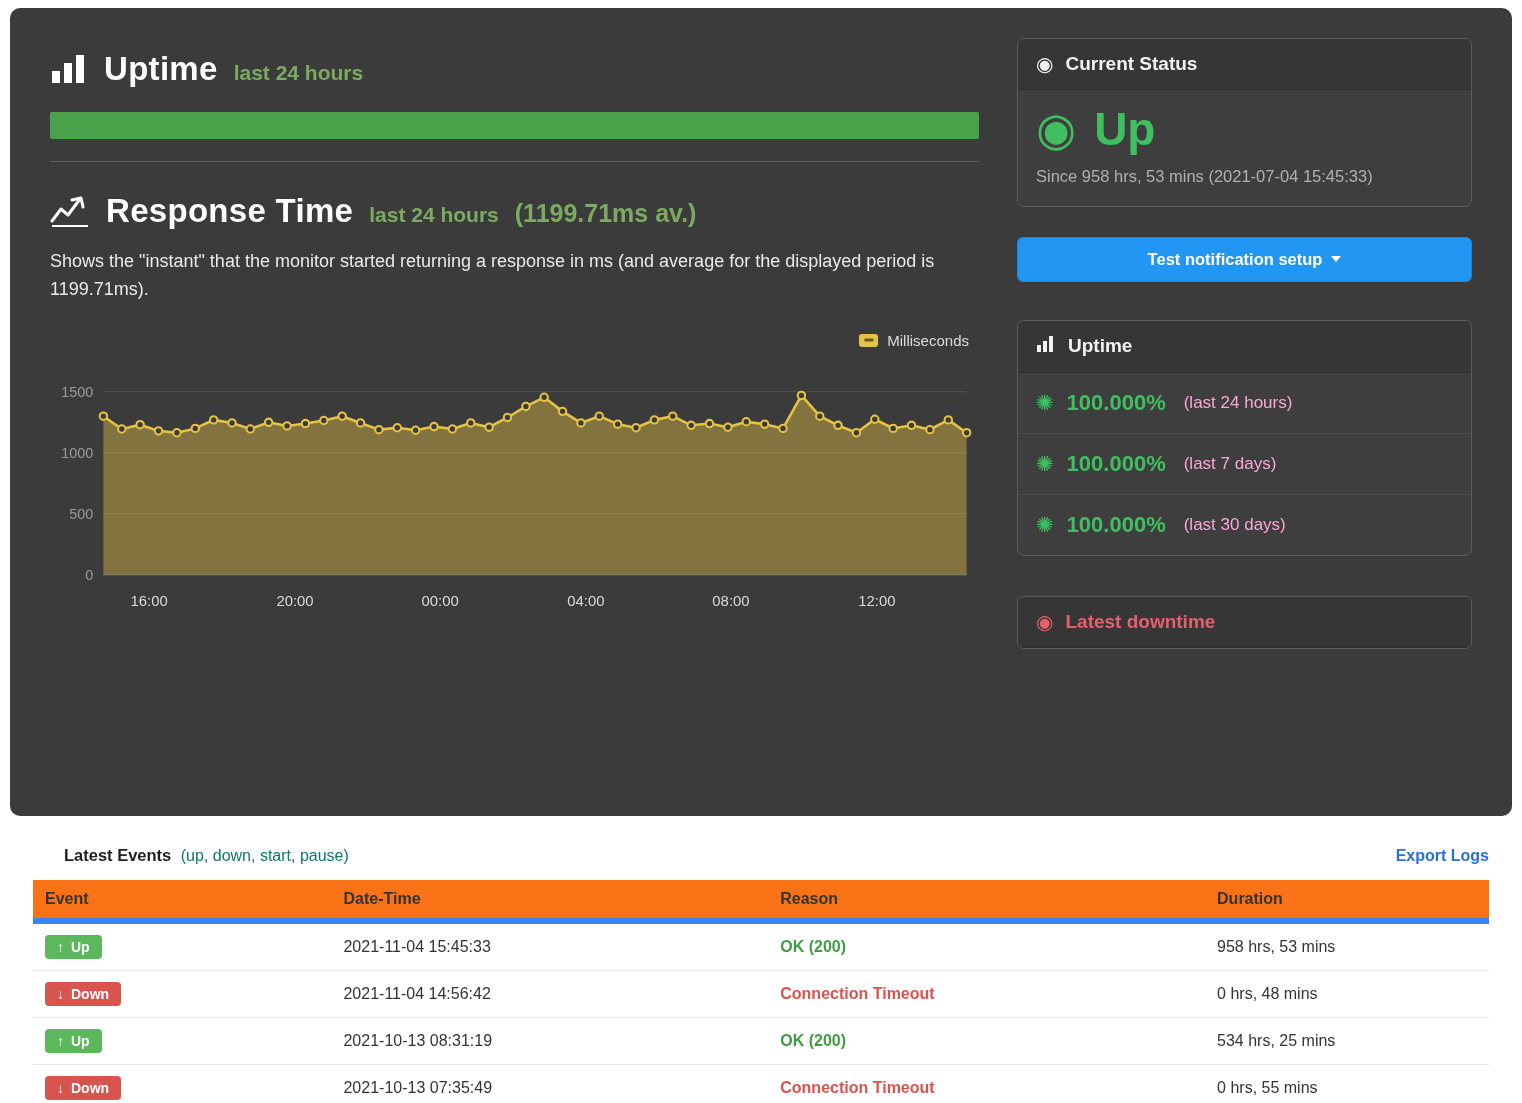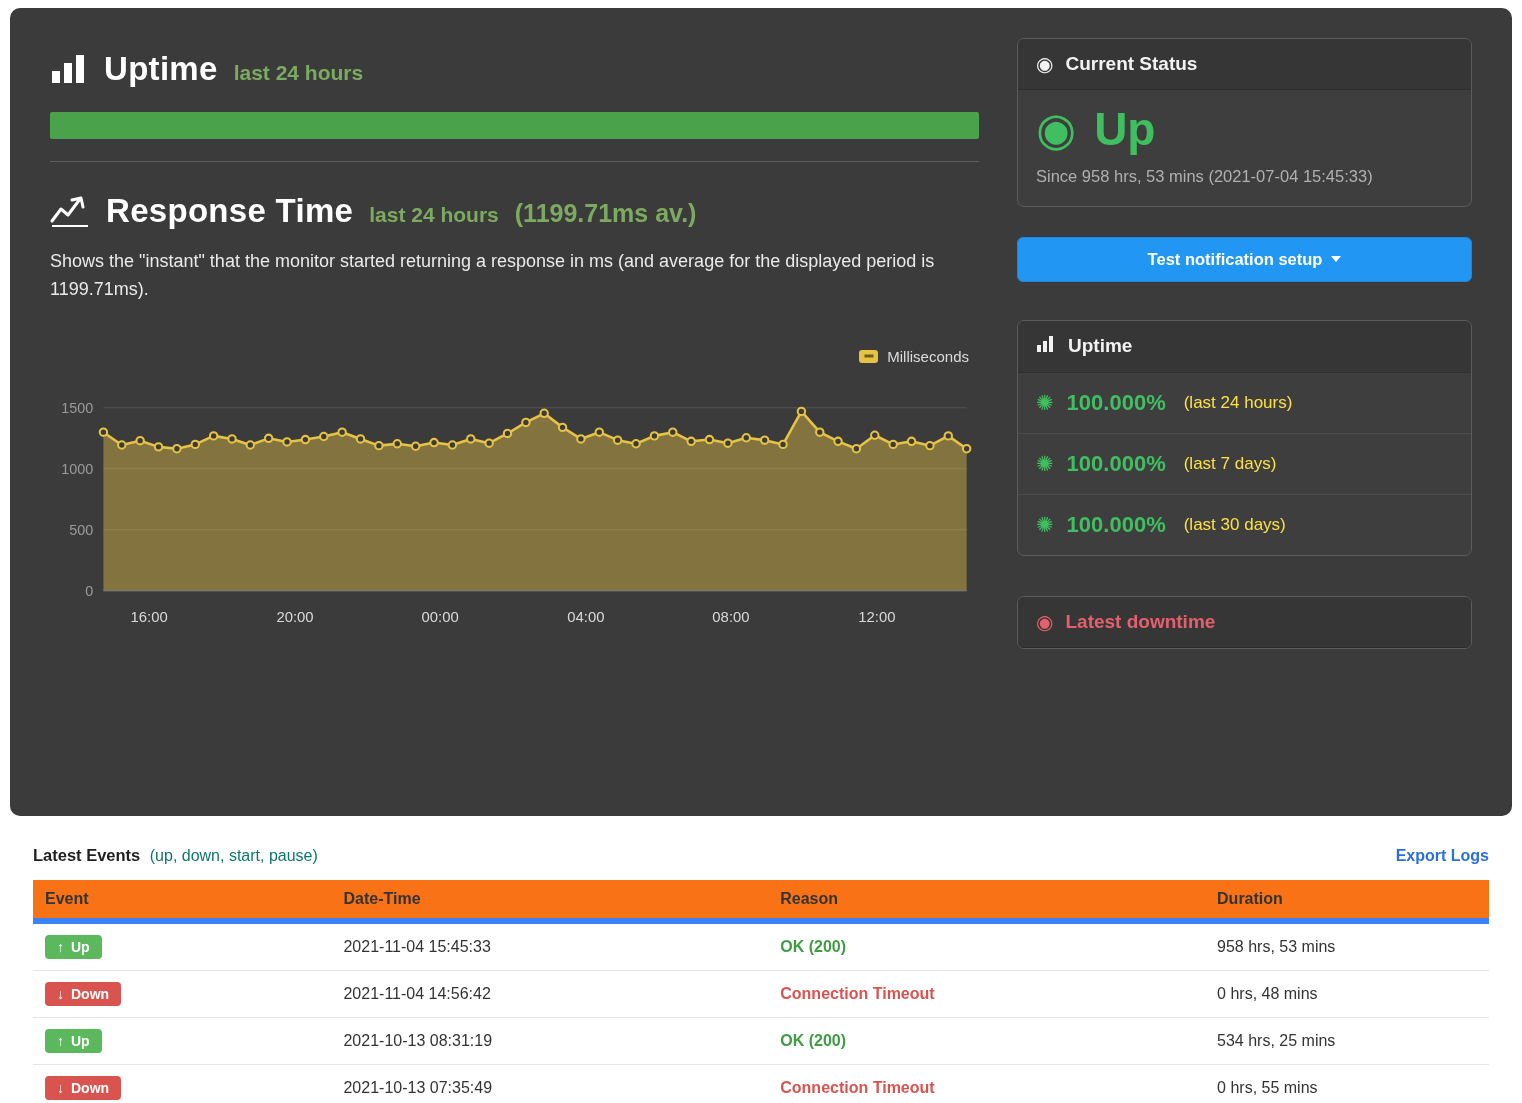--- a/index.html
+++ b/index.html
@@ -23,21 +23,21 @@
   .section-header .icon-wrap { align-self: center; display: flex; }
   .section-title { font-size: 33px; font-weight: bold; margin: 0; color: #fff; letter-spacing: .3px; }
   .sub-green { font-size: 21px; font-weight: bold; color: #7caa60; }
   .avg-green  { font-size: 25px; font-weight: bold; color: #7caa60; }
 
   .uptime-bar { height: 27px; background: #4aa34a; border-radius: 2px; margin-top: 24px; }
   hr.divider { border: none; border-top: 1px solid #5f5f5f; margin: 22px 0 30px 0; }
 
   .desc { font-size: 18px; line-height: 1.55; color: #eaeaea; margin: 18px 0 0 0; max-width: 950px; }
 
-  .chart-wrap { margin-top: 44px; text-align: right; }
+  .chart-wrap { margin-top: 28px; text-align: right; }
   .legend { display: flex; justify-content: flex-end; align-items: center; gap: 9px;
             color: #dcdcdc; font-size: 15px; margin-bottom: 2px; padding-right: 10px; }
   .legend-swatch { width: 19px; height: 13px; background: #e6c344; border-radius: 3px;
                    position: relative; display: inline-block; }
   .legend-swatch::after { content: ""; position: absolute; left: 50%; top: 50%;
                    transform: translate(-50%,-50%); width: 9px; height: 3px; background: #6b5d1e; }
   .chart-svg { width: 100%; height: auto; display: block; }
 
   
   .sidebar { width: 455px; flex: none; display: flex; flex-direction: column; }
@@ -60,29 +60,29 @@
     font-family: inherit; padding: 12px 10px; cursor: pointer;
     display: flex; align-items: center; justify-content: center; gap: 9px; }
   .caret-down { width: 0; height: 0; border-left: 5px solid transparent;
     border-right: 5px solid transparent; border-top: 6px solid #fff; display: inline-block; }
 
   .uptime-row { display: flex; align-items: center; gap: 13px;
     padding: 17px 18px; border-bottom: 1px solid #4c4c4c; }
   .uptime-row:last-child { border-bottom: none; }
   .starburst { color: #3fbf5f; font-size: 21px; line-height: 1; }
   .percent { color: #3fbf5f; font-size: 22px; font-weight: bold; }
-  .period { color: #fde047; font-size: 17px; margin-left: 5px; }
+  .period { color: #f9a8d4; font-size: 17px; margin-left: 5px; }
 
   .downtime-card { margin-top: 40px; }
   .downtime-body { padding: 18px; font-size: 17.5px; line-height: 1.6; color: #f5f5f5; }
 
   
   .events-section { padding: 30px 33px 14px 33px; }
   .events-header { display: flex; justify-content: space-between; align-items: center; margin-bottom: 15px; }
-  .events-title { font-size: 16.5px; font-weight: bold; color: #1f1f1f; }
+  .events-title { font-size: 16.5px; font-weight: bold; color: #1f1f1f; margin-left: 31px; }
   .events-subtitle { font-size: 16px; color: #0f766e; margin-left: 5px; }
   .export-link { color: #2a6fdb; font-size: 16px; font-weight: bold; text-decoration: none; cursor: pointer; }
 
   table.events { width: 100%; border-collapse: collapse; }
   table.events th { background: #f97316; text-align: left; color: #333;
     font-size: 16px; padding: 10px 12px; border-bottom: 6px solid #3b82f6; }
   table.events td { padding: 11px 12px; font-size: 16px; color: #333;
     border-bottom: 1px solid #e6e6e6; }
   .col-event { width: 20.5%; } .col-datetime { width: 30%; }
   .col-reason { width: 30%; } .col-duration { width: 19.5%; }

